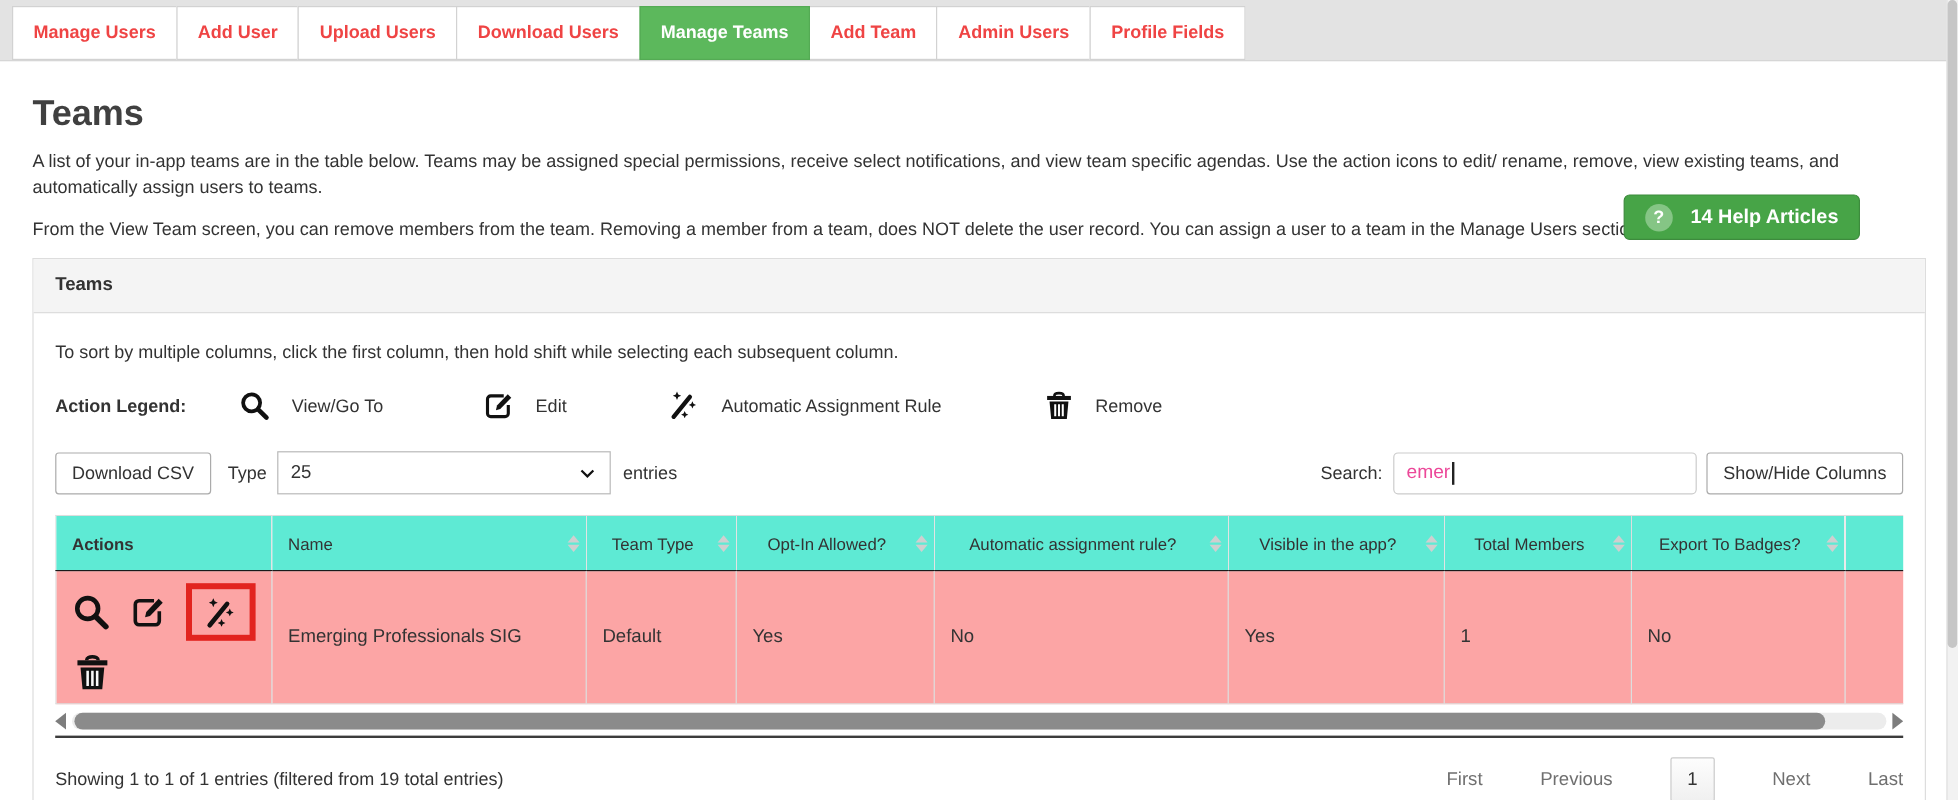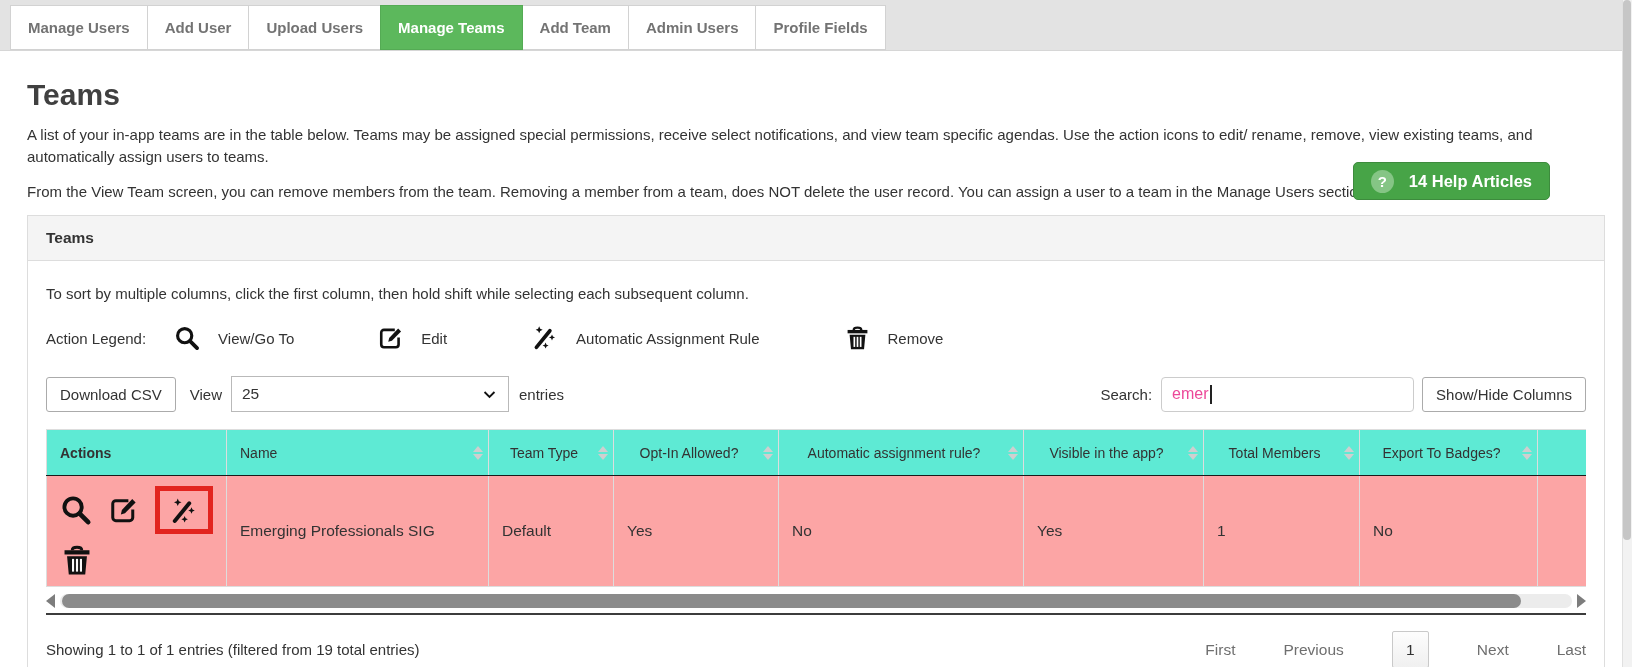--- a/index.html
+++ b/index.html
@@ -10,21 +10,21 @@
     font-family:"Liberation Sans", sans-serif; font-size:15px;
   }
   
   .topbar {
     background:#e3e3e3; padding:5px 0 0 10px; height:51px;
     display:flex; align-items:stretch; border-bottom:1px solid #d6d6d6;
   }
   .tab {
     display:flex; align-items:center; padding:0 17px; background:#fff;
     border:1px solid #d2d2d2; margin-right:-1px; font-weight:bold;
-    font-size:15px; color:#737373; cursor:default; white-space:nowrap;
+    font-size:15px; color:#ef4444; cursor:default; white-space:nowrap;
   }
   .tab.active { background:#5cb85c; border-color:#54ab54; color:#fff; z-index:2; }
   
   .page-head { padding:0 27px; position:relative; }
   .page-title { font-size:30px; font-weight:bold; color:#404040; margin:27px 0 12px; }
   .help-btn {
     position:absolute; top:84px; right:82px; height:38px;
     background:#47a447; border:1px solid #3d8b3d; border-radius:5px;
     color:#fff; font-weight:bold; font-size:16.5px;
     display:flex; align-items:center; gap:15px; padding:0 17px; cursor:pointer;
@@ -39,21 +39,21 @@
   
   .panel { margin:12px 27px 0; border:1px solid #ddd; background:#fff; }
   .panel-head {
     background:#f4f4f4; border-bottom:1px solid #ddd; padding:13px 18px;
     font-weight:bold; font-size:15.5px; color:#333;
   }
   .panel-body { padding:24px 18px 14px; }
   .sort-hint { margin:0 0 22px; font-size:15px; }
   
   .legend { display:flex; align-items:center; margin-bottom:24px; }
-  .legend-label { font-weight:normal; margin-right:28px; }
+  .legend-label { font-weight:bold; margin-right:44px; }
   .legend-item { display:flex; align-items:center; gap:17px; margin-right:84px; cursor:default; }
   
   .controls { display:flex; align-items:center; margin-bottom:17px; }
   .btn {
     background:#fff; border:1px solid #ababab; border-radius:3px;
     padding:8px 13px; font-size:15px; color:#333; font-family:inherit; cursor:pointer;
     white-space:nowrap;
   }
   .csv-btn { margin-right:14px; }
   .show-label { margin-right:9px; }
@@ -128,20 +128,21 @@
   }
   .vthumb { position:absolute; top:0; right:1px; width:8px; height:540px; background:#c6c6c6; border-radius:4px; cursor:grab; }
 </style>
 </head>
 <body>
 
 <div class="topbar">
   <div class="tab">Manage Users</div>
   <div class="tab">Add User</div>
   <div class="tab">Upload Users</div>
+  <div class="tab">Download Users</div>
   <div class="tab active">Manage Teams</div>
   <div class="tab">Add Team</div>
   <div class="tab">Admin Users</div>
   <div class="tab">Profile Fields</div>
 </div>
 
 <div class="page-head">
   <div class="page-title">Teams</div>
   <div class="help-btn">
     <span class="help-q">?</span>
@@ -199,21 +200,21 @@
             <line x1="12" y1="10.5" x2="12" y2="19.5"></line>
             <line x1="14.8" y1="10.5" x2="14.8" y2="19.5"></line>
           </g>
         </svg>
         <span>Remove</span>
       </span>
     </div>
 
     <div class="controls">
       <button class="btn csv-btn">Download CSV</button>
-      <span class="show-label">View</span>
+      <span class="show-label">Type</span>
       <div class="select">
         <span>25</span>
         <svg width="17" height="17" viewBox="0 0 24 24">
           <polyline points="5,8.5 12,15.5 19,8.5" fill="none" stroke="#111" stroke-width="2.6"></polyline>
         </svg>
       </div>
       <span class="entries-label">entries</span>
       <div class="spacer"></div>
       <span class="search-label">Search:</span>
       <div class="search-box">

